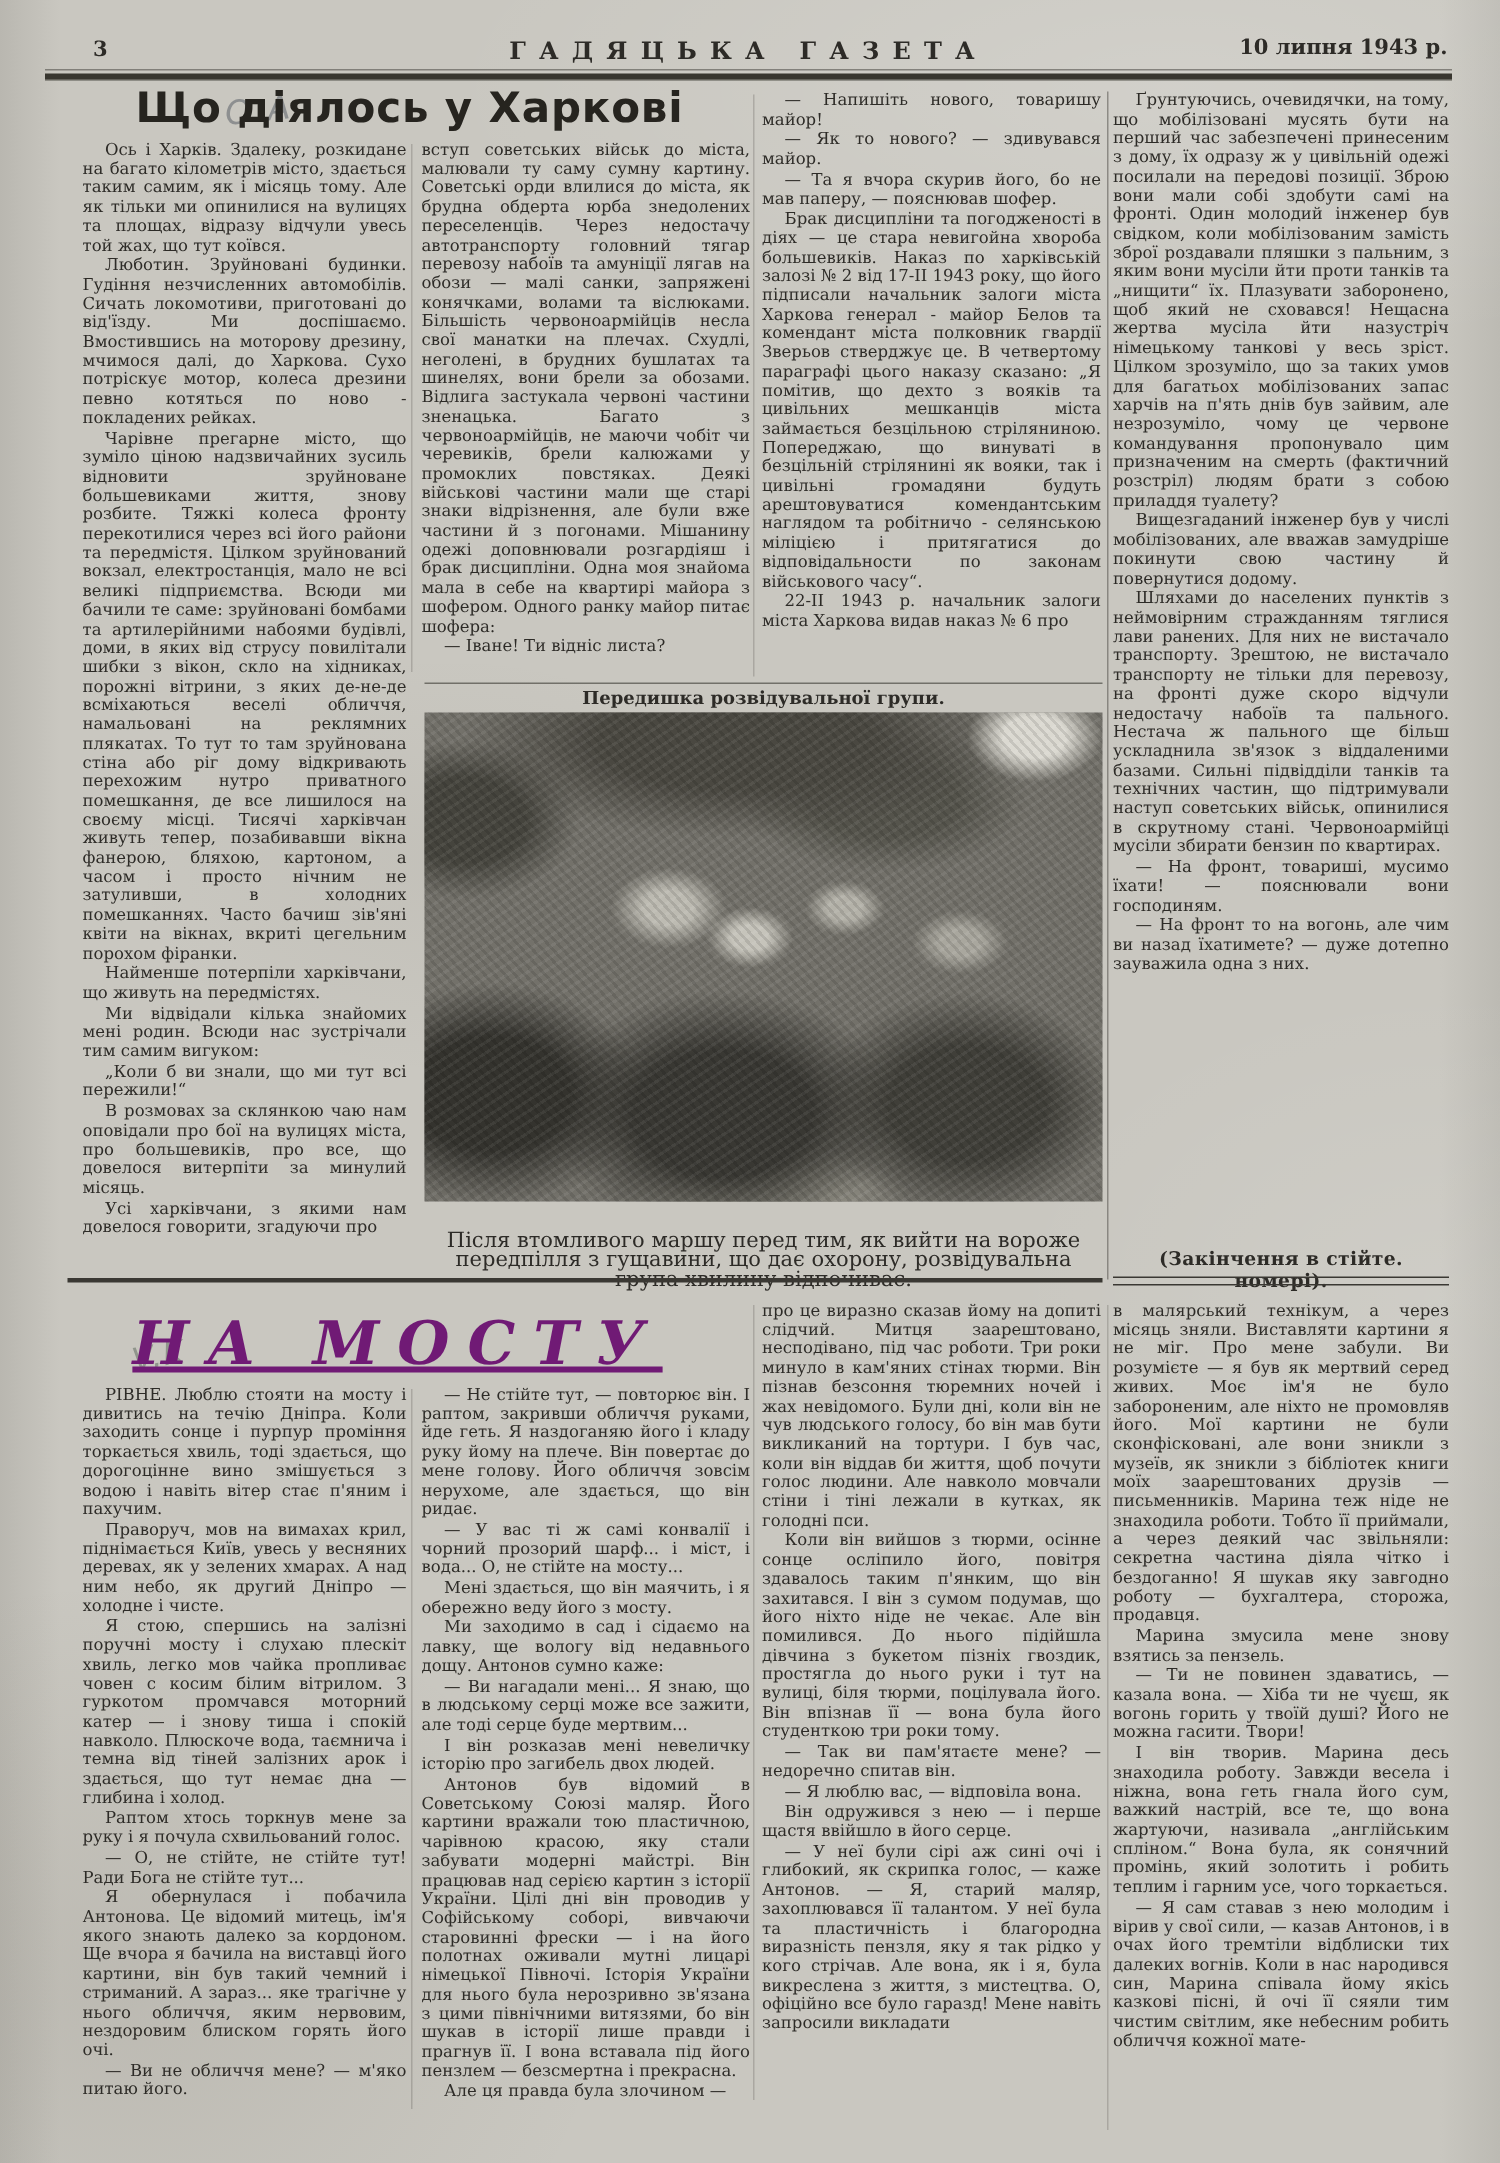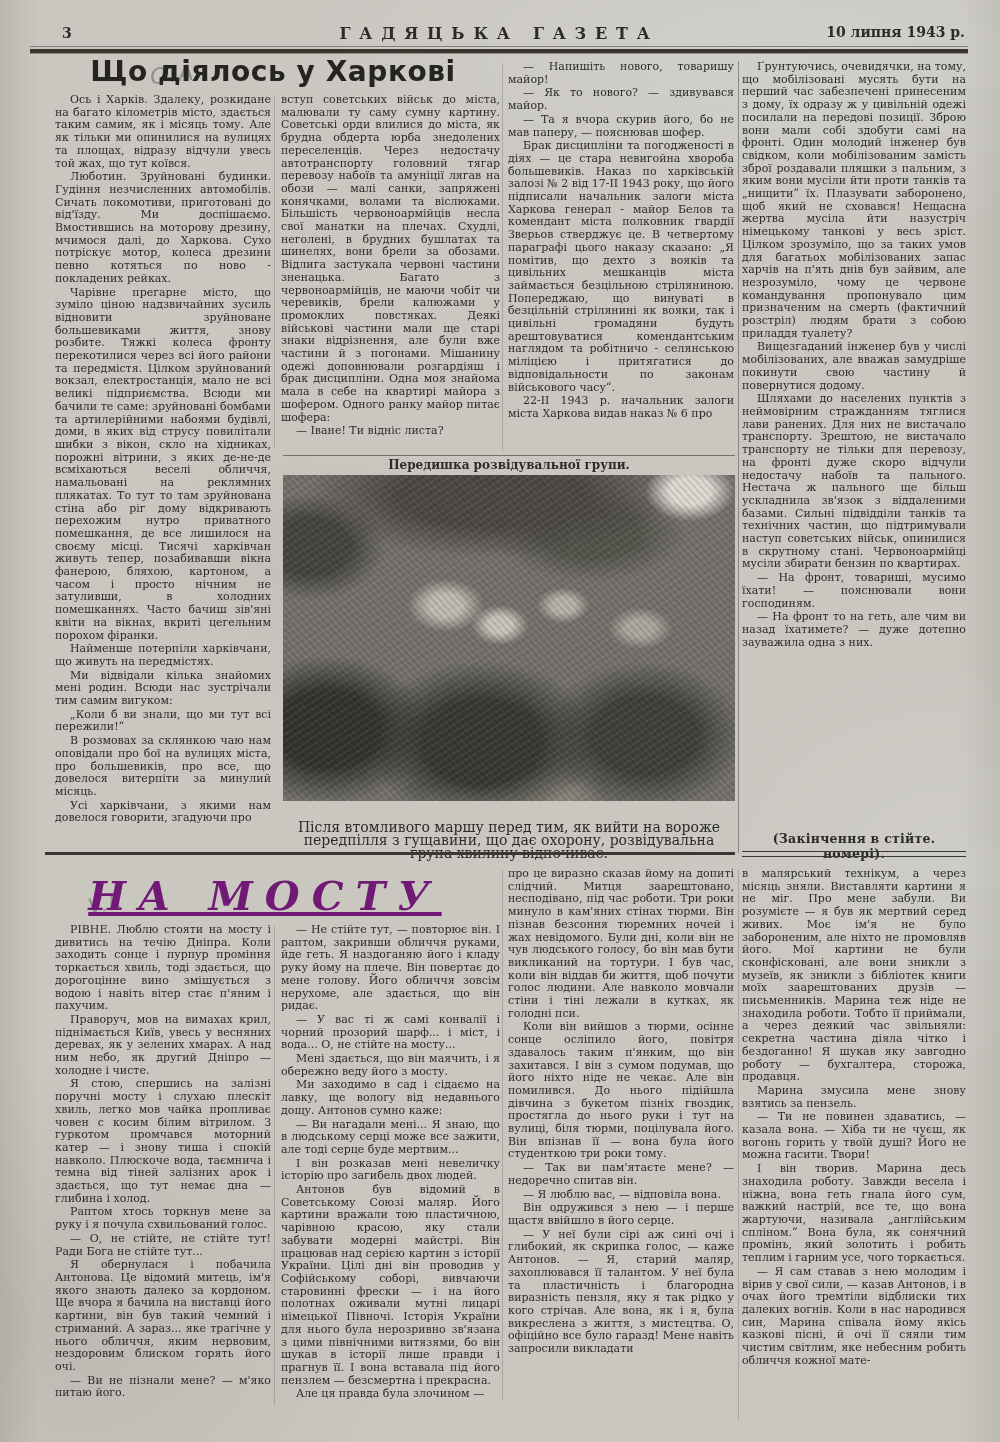--- a/index.html
+++ b/index.html
@@ -99,21 +99,21 @@
     <p>— Як то нового? — здивувався майор.</p>
     <p>— Та я вчора скурив його, бо не мав паперу, — пояснював шофер.</p>
     <p>Брак дисципліни та погодженості в діях — це стара невигойна хвороба большевиків. Наказ по харківській залозі № 2 від 17-II 1943 року, що його підписали начальник залоги міста Харкова генерал - майор Белов та комендант міста полковник гвардії Зверьов стверджує це. В четвертому параграфі цього наказу сказано: „Я помітив, що дехто з вояків та цивільних мешканців міста займається безцільною стріляниною. Попереджаю, що винуваті в безцільній стрілянині як вояки, так і цивільні громадяни будуть арештовуватися комендантським наглядом та робітничо - селянською міліцією і притягатися до відповідальности по законам військового часу“.</p>
     <p>22-II 1943 р. начальник залоги міста Харкова видав наказ № 6 про</p>
   </div>
 <div class="abs col" style="left:742px;top:61px;width:224px;height:765px;">
     <p>Ґрунтуючись, очевидячки, на тому, що мобілізовані мусять бути на перший час забезпечені принесеним з дому, їх одразу ж у цивільній одежі посилали на передові позиції. Зброю вони мали собі здобути самі на фронті. Один молодий інженер був свідком, коли мобілізованим замість зброї роздавали пляшки з пальним, з яким вони мусіли йти проти танків та „нищити“ їх. Плазувати заборонено, щоб який не сховався! Нещасна жертва мусіла йти назустріч німецькому танкові у весь зріст. Цілком зрозуміло, що за таких умов для багатьох мобілізованих запас харчів на п'ять днів був зайвим, але незрозуміло, чому це червоне командування пропонувало цим призначеним на смерть (фактичний розстріл) людям брати з собою приладдя туалету?</p>
     <p>Вищезгаданий інженер був у числі мобілізованих, але вважав замудріше покинути свою частину й повернутися додому.</p>
     <p>Шляхами до населених пунктів з неймовірним стражданням тяглися лави ранених. Для них не вистачало транспорту. Зрештою, не вистачало транспорту не тільки для перевозу, на фронті дуже скоро відчули недостачу набоїв та пального. Нестача ж пального ще більш ускладнила зв'язок з віддаленими базами. Сильні підвідділи танків та технічних частин, що підтримували наступ советських військ, опинилися в скрутному стані. Червоноармійці мусіли збирати бензин по квартирах.</p>
     <p>— На фронт, товариші, мусимо їхати! — пояснювали вони господиням.</p>
-    <p>— На фронт то на геть, але чим ви назад їхатимете? — дуже дотепно зауважила одна з них.</p>
+    <p>— На фронт то на вогонь, але чим ви назад їхатимете? — дуже дотепно зауважила одна з них.</p>
   </div>
 <div class="abs ending" style="left:742px;top:831px;width:224px;">(Закінчення в стійте. номері).</div>
 
 <div class="abs vrule" style="left:274px;top:96px;height:352px;"></div>
 <div class="abs vrule" style="left:502px;top:63px;height:388px;"></div>
 <div class="abs vrule strong" style="left:738px;top:61px;height:792px;"></div>
 
 <div class="abs photo-wrap">
   <div class="photo-toprule"></div>
   <div class="cap-top">Передишка розвідувальної групи.</div>
@@ -126,21 +126,21 @@
 
 <div class="abs h2" style="left:55px;top:872px;width:420px;">НА МОСТУ</div>
 
 <div class="abs col" style="left:55px;top:924px;width:216px;height:510px;">
     <p>РІВНЕ. Люблю стояти на мосту і дивитись на течію Дніпра. Коли заходить сонце і пурпур проміння торкається хвиль, тоді здається, що дорогоцінне вино змішується з водою і навіть вітер стає п'яним і пахучим.</p>
     <p>Праворуч, мов на вимахах крил, піднімається Київ, увесь у весняних деревах, як у зелених хмарах. А над ним небо, як другий Дніпро — холодне і чисте.</p>
     <p>Я стою, спершись на залізні поручні мосту і слухаю плескіт хвиль, легко мов чайка пропливає човен с косим білим вітрилом. З гуркотом промчався моторний катер — і знову тиша і спокій навколо. Плюскоче вода, таємнича і темна від тіней залізних арок і здається, що тут немає дна — глибина і холод.</p>
     <p>Раптом хтось торкнув мене за руку і я почула схвильований голос.</p>
     <p>— О, не стійте, не стійте тут! Ради Бога не стійте тут...</p>
     <p>Я обернулася і побачила Антонова. Це відомий митець, ім'я якого знають далеко за кордоном. Ще вчора я бачила на виставці його картини, він був такий чемний і стриманий. А зараз... яке трагічне у нього обличчя, яким нервовим, нездоровим блиском горять його очі.</p>
-    <p>— Ви не пізнали мене? — м'яко питаю його.</p>
+    <p>— Ви не обличчя мене? — м'яко питаю його.</p>
   </div>
 <div class="abs col" style="left:281px;top:924px;width:219px;height:510px;">
     <p>— Не стійте тут, — повторює він. І раптом, закривши обличчя руками, йде геть. Я наздоганяю його і кладу руку йому на плече. Він повертає до мене голову. Його обличчя зовсім нерухоме, але здається, що він ридає.</p>
     <p>— У вас ті ж самі конвалії і чорний прозорий шарф... і міст, і вода... О, не стійте на мосту...</p>
     <p>Мені здається, що він маячить, і я обережно веду його з мосту.</p>
     <p>Ми заходимо в сад і сідаємо на лавку, ще вологу від недавнього дощу. Антонов сумно каже:</p>
     <p>— Ви нагадали мені... Я знаю, що в людському серці може все зажити, але тоді серце буде мертвим...</p>
     <p>І він розказав мені невеличку історію про загибель двох людей.</p>
     <p>Антонов був відомий в Советському Союзі маляр. Його картини вражали тою пластичною, чарівною красою, яку стали забувати модерні майстрі. Він працював над серією картин з історії України. Цілі дні він проводив у Софійському соборі, вивчаючи старовинні фрески — і на його полотнах оживали мутні лицарі німецької Півночі. Історія України для нього була нерозривно зв'язана з цими північними витязями, бо він шукав в історії лише правди і прагнув її. І вона вставала під його пензлем — безсмертна і прекрасна.</p>
     <p>Але ця правда була злочином —</p>

